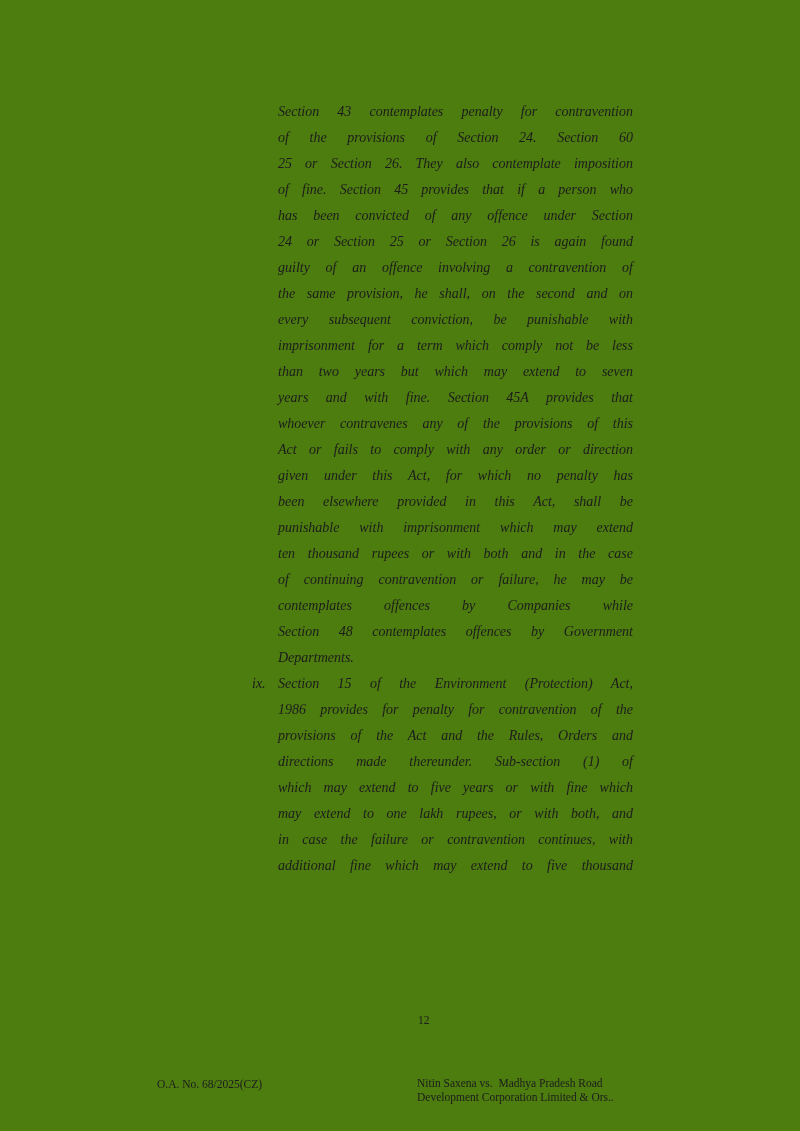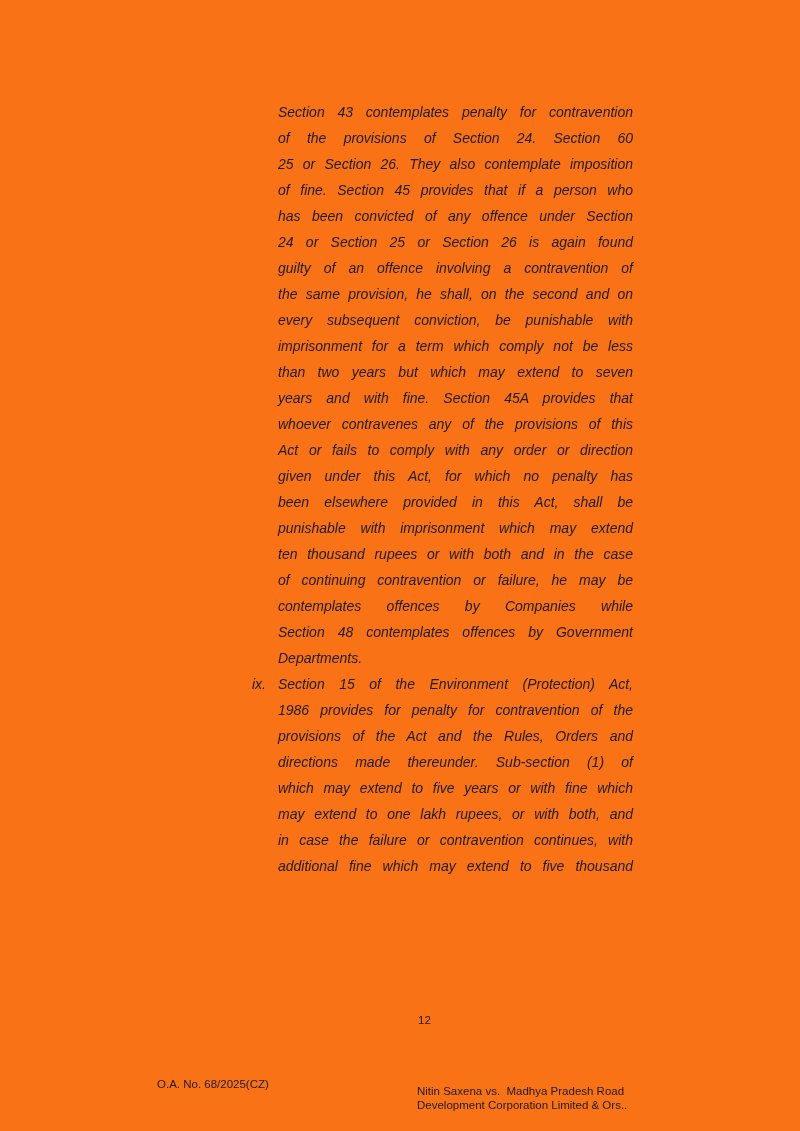--- a/index.html
+++ b/index.html
@@ -4,23 +4,23 @@
 <style>
   html, body {
     margin: 0;
     padding: 0;
     background: #ffffff;
   }
   .page {
     position: relative;
     width: 800px;
     height: 1131px;
-    background: #f97316;
+    background: #4d7c0f;
     color: #1c1c1c;
-    font-family: Liberation Sans, sans-serif;
+    font-family: Liberation Serif, serif;
     overflow: hidden;
   }
   .content {
     position: absolute;
     left: 252px;
     top: 99px;
     width: 381px;
     font-style: italic;
     font-size: 14px;
     line-height: 26px;
@@ -58,21 +58,20 @@
     top: 1078px;
     font-size: 11.5px;
     line-height: 13.5px;
   }
   .footer-right {
     position: absolute;
     left: 417px;
     top: 1077px;
     font-size: 11.5px;
     line-height: 13.5px;
-    margin-top: 8px;
   }
   .footer-right .title-line {
     white-space: pre-wrap;
   }
 </style>
 </head>
 <body>
 
 <div class="page">
 

